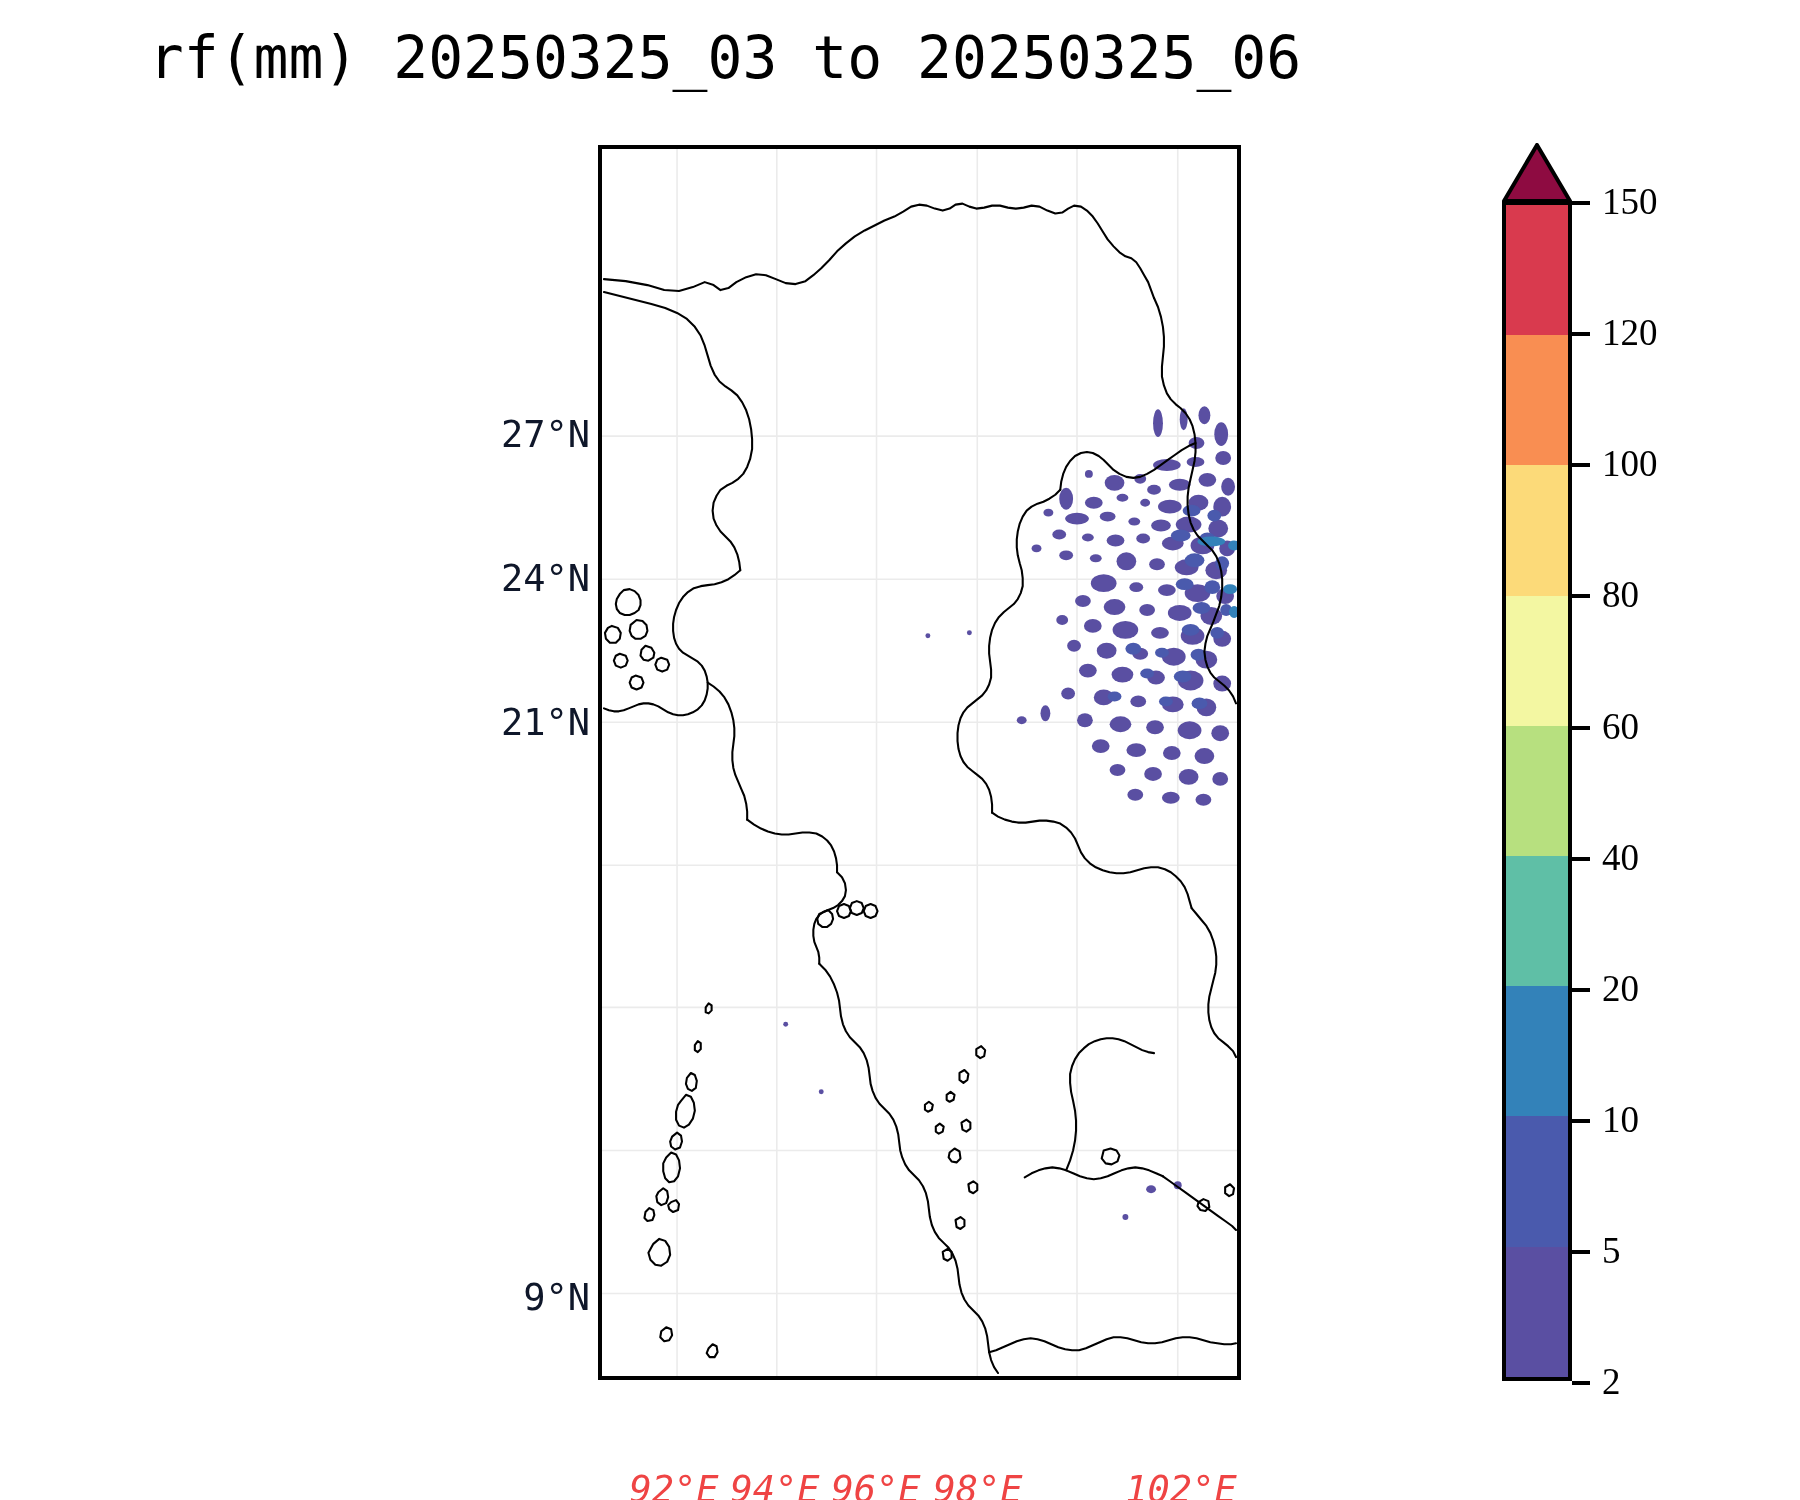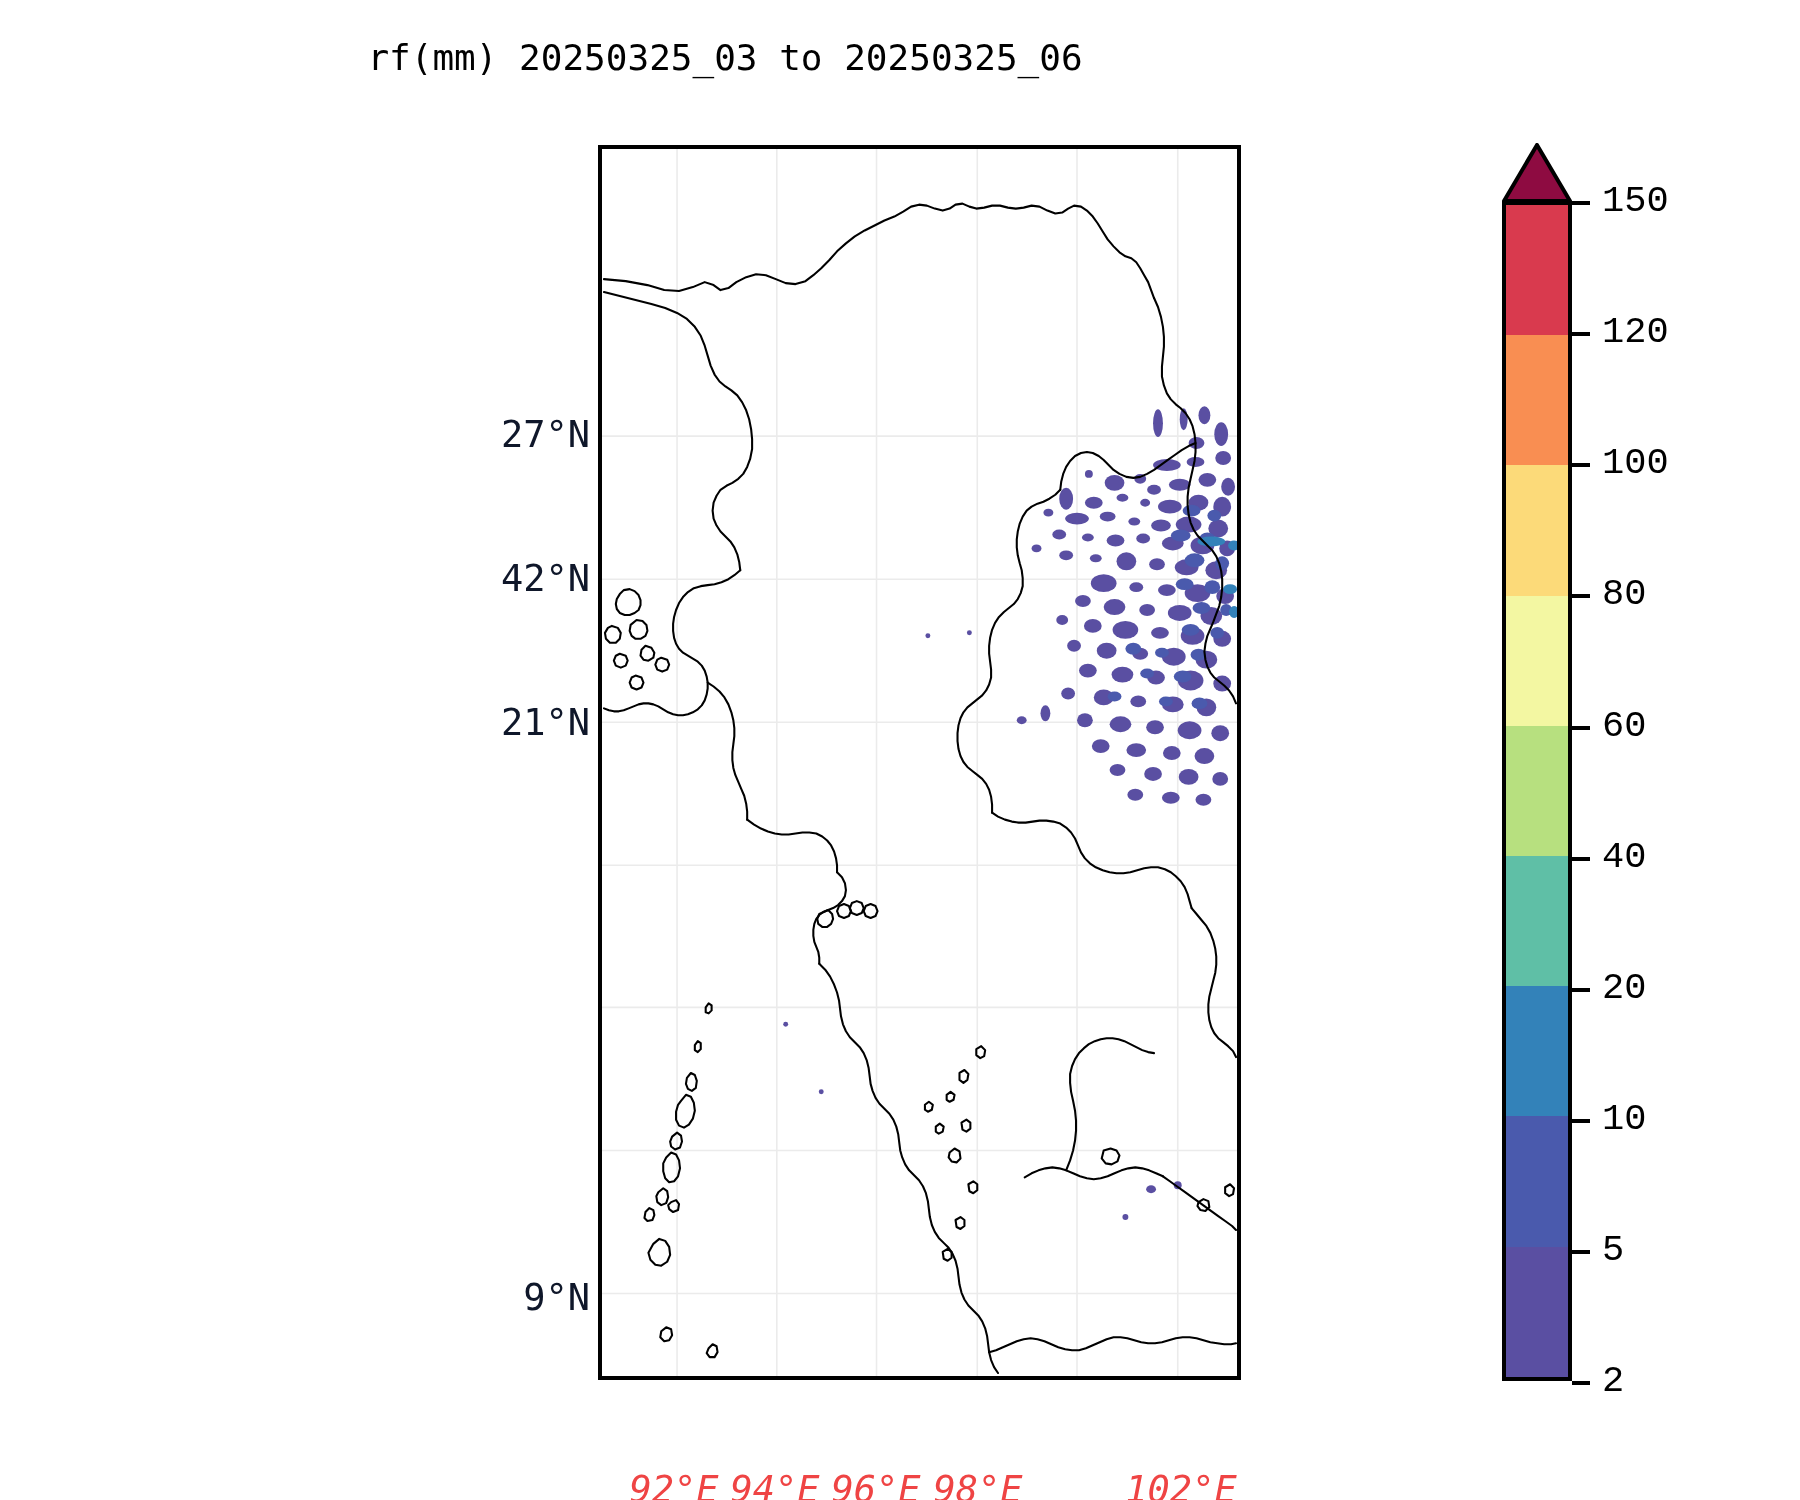--- a/index.html
+++ b/index.html
@@ -19,21 +19,21 @@
   
   #title-block {
     position: absolute;
     left: 0;
     top: 30px;
     width: 1450px;
     text-align: center;
   }
   .title-line {
     font-family: "DejaVu Sans Mono", "Liberation Mono", monospace;
-    font-size: 36px;
+    font-size: 58px;
     line-height: 56px;
     color: #000000;
     white-space: pre;
   }
 
   
   #map-frame {
     position: absolute;
     left: 598px;
     top: 145px;
@@ -109,21 +109,21 @@
   .cb-tick {
     position: absolute;
     left: 70px;
     width: 18px;
     height: 0;
     border-top: 4px solid #000000;
   }
   .cb-tick-label {
     position: absolute;
     left: 100px;
-    font-family: Liberation Mono, monospace;
+    font-family: Liberation Serif, serif;
     font-size: 37px;
     color: #000000;
     white-space: pre;
     transform: translateY(-50%);
   }
 </style>
 </head>
 <body>
 
 <div id="root">
@@ -458,21 +458,21 @@
 
           <path d="M508,1008 L515,1006 L521,1008 L524,1013 L522,1019 L516,1022
                    L510,1021 L506,1016 Z"></path>
         </g>
       </g>
     </svg>
   </div>
 
   <div class="ytick-label" style="top:1297px;">9°N</div>
   <div class="ytick-label" style="top:722px;">21°N</div>
-  <div class="ytick-label" style="top:578px;">42°N</div>
+  <div class="ytick-label" style="top:578px;">24°N</div>
   <div class="ytick-label" style="top:434px;">27°N</div>
 
   <div class="xtick-label" style="left:674px;">92°E</div>
   <div class="xtick-label" style="left:775px;">94°E</div>
   <div class="xtick-label" style="left:876px;">96°E</div>
   <div class="xtick-label" style="left:978px;">98°E</div>
   <div class="xtick-label" style="left:1181px;">102°E</div>
 
   <div id="colorbar-wrap">
 

